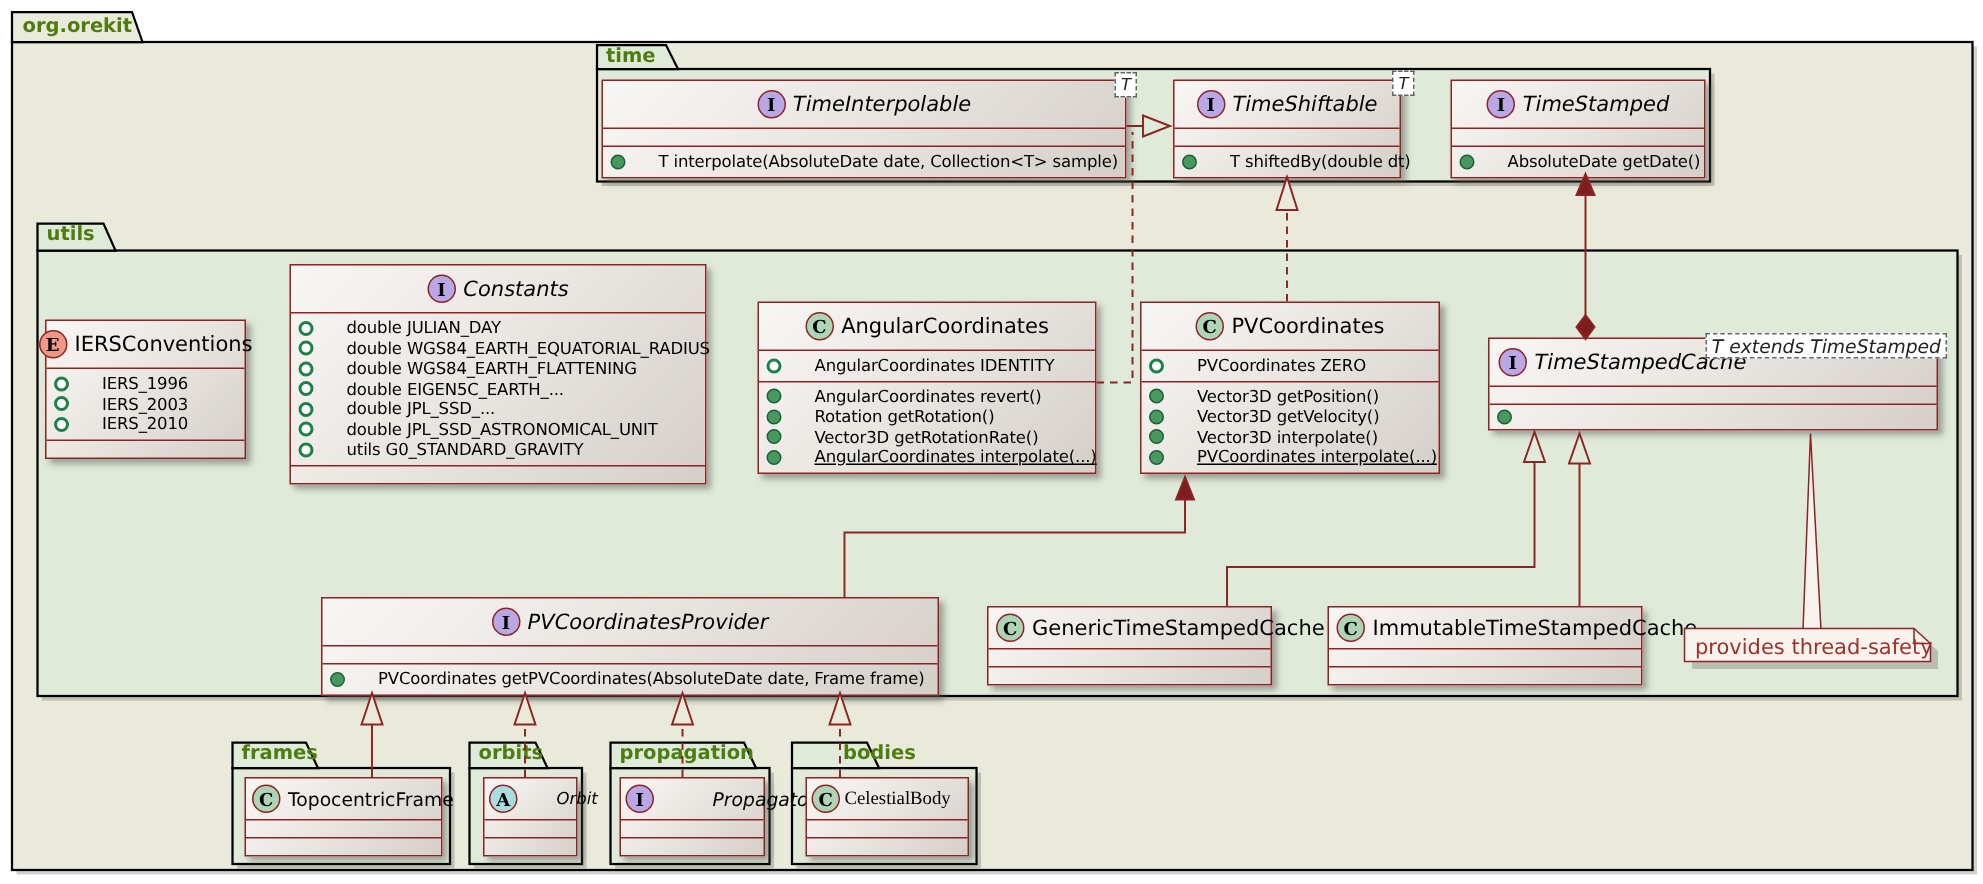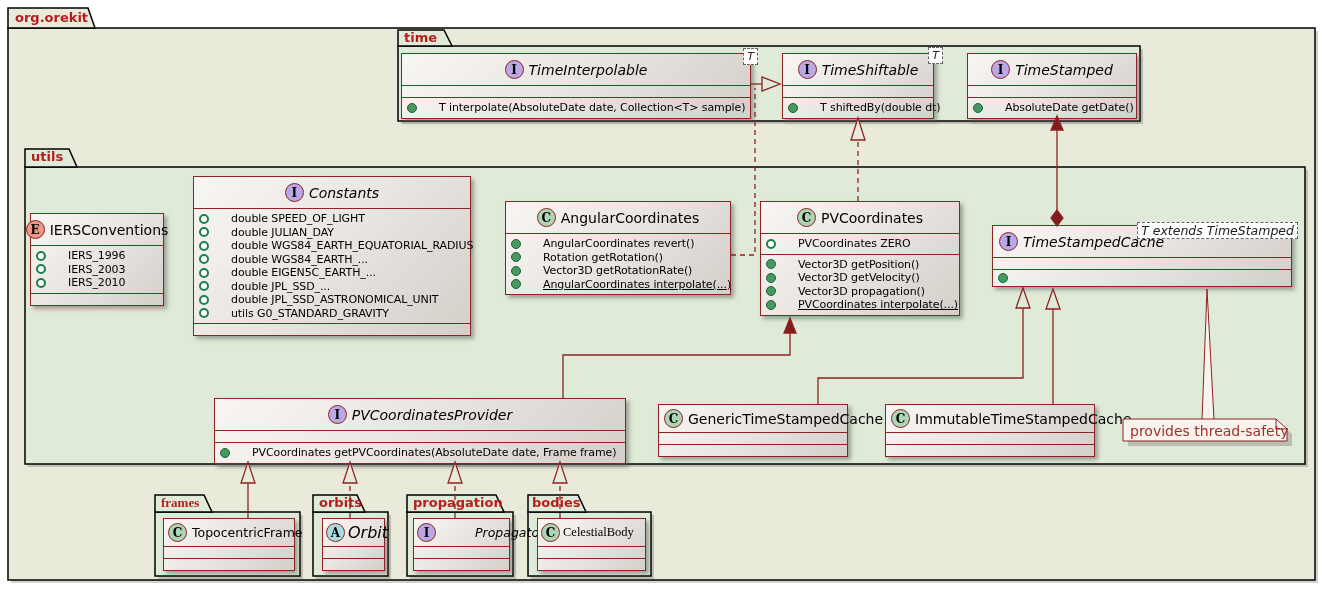--- a/index.html
+++ b/index.html
@@ -1,20 +1,20 @@
 <!DOCTYPE html>
 <html><head>
 <meta charset="utf-8">
 <style>
   html,body{margin:0;padding:0;background:#fff;font-family:"DejaVu Sans","Liberation Sans",sans-serif;}
   #stage{position:relative;width:1322px;height:589px;background:#ffffff;overflow:hidden;}
   svg.layer{position:absolute;left:0;top:0;pointer-events:none;}
   #bg{z-index:0;}
   #fg{z-index:6;}
-  .pkg-label{position:absolute;z-index:2;font-weight:bold;font-size:13px;color:#b91c1c;white-space:nowrap;}
+  .pkg-label{position:absolute;z-index:2;font-weight:bold;font-size:13px;color:#4d7c0f;white-space:nowrap;}
   .uml-box{position:absolute;z-index:3;background:linear-gradient(135deg,#f8f6f4 0%,#eae6e2 45%,#d4cfc9 100%);
     border:1.5px solid #8e2323;box-shadow:3px 3px 4px rgba(90,90,90,.5);}
   .uml-title{position:relative;display:flex;align-items:center;justify-content:center;gap:5px;padding:6px 6px;white-space:nowrap;}
   .uml-title.left{justify-content:flex-start;}
   .circ{width:17px;height:17px;min-width:17px;border-radius:50%;border:1px solid #8e2323;display:flex;align-items:center;justify-content:center;
     font-family:"DejaVu Serif","Liberation Serif",serif;font-weight:bold;font-size:12px;color:#000;}
   .circ.I{background:#b9a7e6;}
   .circ.C{background:#add5b5;}
   .circ.E{background:#ed9784;}
   .circ.A{background:#a9dcdf;}
@@ -68,24 +68,24 @@
     <g>
       <rect x="531" y="515" width="123" height="64" fill="#8d8d85" opacity="0.45"></rect>
       <rect x="528" y="512" width="123" height="64" fill="#dfead8" stroke="#000" stroke-width="1.5"></rect>
       <polygon points="528,495 578,495 586,512 528,512" fill="#dfead8" stroke="#000" stroke-width="1.5"></polygon>
     </g>
   </svg>
 
   <span class="pkg-label" style="left:15px;top:10px;">org.orekit</span>
   <span class="pkg-label" style="left:404px;top:30px;">time</span>
   <span class="pkg-label" style="left:31px;top:149px;">utils</span>
-  <span class="pkg-label" style="left:161px;top:495px;font-family:Liberation Serif, serif;">frames</span>
+  <span class="pkg-label" style="left:161px;top:495px;">frames</span>
   <span class="pkg-label" style="left:319px;top:495px;">orbits</span>
   <span class="pkg-label" style="left:413px;top:495px;">propagation</span>
-  <span class="pkg-label" style="left:532px;top:495px;">bodies</span>
+  <span class="pkg-label" style="left:562px;top:495px;">bodies</span>
 
   <div class="uml-box" style="left:401px;top:53px;width:348px;">
     <div class="uml-title">
       <span class="circ I">I</span>
       <span class="cname it">TimeInterpolable</span>
       <span class="generic-badge" style="right:-8px;top:-6px;">T</span>
     </div>
     <div class="compartment"></div>
     <div class="compartment">
         <div class="member">
@@ -147,33 +147,29 @@
   </div>
 
   <div class="uml-box" style="left:193px;top:176px;width:276px;">
     <div class="uml-title">
       <span class="circ I">I</span>
       <span class="cname it">Constants</span>
     </div>
     <div class="compartment">
         <div class="member">
           <span class="dot field"></span>
-          <span class="">double SPEED_OF_LIGHT</span>
-        </div>
-        <div class="member">
-          <span class="dot field"></span>
           <span class="">double JULIAN_DAY</span>
         </div>
         <div class="member">
           <span class="dot field"></span>
           <span class="">double WGS84_EARTH_EQUATORIAL_RADIUS</span>
         </div>
         <div class="member">
           <span class="dot field"></span>
-          <span class="">double WGS84_EARTH_...</span>
+          <span class="">double WGS84_EARTH_FLATTENING</span>
         </div>
         <div class="member">
           <span class="dot field"></span>
           <span class="">double EIGEN5C_EARTH_...</span>
         </div>
         <div class="member">
           <span class="dot field"></span>
           <span class="">double JPL_SSD_...</span>
         </div>
         <div class="member">
@@ -188,20 +184,26 @@
     <div class="compartment"></div>
   </div>
 
   <div class="uml-box" style="left:505px;top:201px;width:224px;">
     <div class="uml-title">
       <span class="circ C">C</span>
       <span class="cname">AngularCoordinates</span>
     </div>
     <div class="compartment">
         <div class="member">
+          <span class="dot field"></span>
+          <span class="">AngularCoordinates IDENTITY</span>
+        </div>
+      </div>
+    <div class="compartment">
+        <div class="member">
           <span class="dot method"></span>
           <span class="">AngularCoordinates revert()</span>
         </div>
         <div class="member">
           <span class="dot method"></span>
           <span class="">Rotation getRotation()</span>
         </div>
         <div class="member">
           <span class="dot method"></span>
           <span class="">Vector3D getRotationRate()</span>
@@ -228,21 +230,21 @@
         <div class="member">
           <span class="dot method"></span>
           <span class="">Vector3D getPosition()</span>
         </div>
         <div class="member">
           <span class="dot method"></span>
           <span class="">Vector3D getVelocity()</span>
         </div>
         <div class="member">
           <span class="dot method"></span>
-          <span class="">Vector3D propagation()</span>
+          <span class="">Vector3D interpolate()</span>
         </div>
         <div class="member">
           <span class="dot method"></span>
           <span class="static">PVCoordinates interpolate(...)</span>
         </div>
       </div>
   </div>
 
   <div class="uml-box" style="left:992px;top:225px;width:298px;">
     <div class="uml-title left">
@@ -295,21 +297,21 @@
       <span class="circ C">C</span>
       <span class="cname" style="font-size:12.5px;">TopocentricFrame</span>
     </div>
     <div class="compartment"></div>
     <div class="compartment"></div>
   </div>
 
   <div class="uml-box" style="left:322px;top:518px;width:61px;">
     <div class="uml-title left" style="padding:4px 3px;gap:3px;">
       <span class="circ A">A</span>
-      <span class="cname it" style="font-size:16px;">Orbit</span>
+      <span class="cname it" style="font-size:11px;margin-left:23px;">Orbit</span>
     </div>
     <div class="compartment"></div>
     <div class="compartment"></div>
   </div>
 
   <div class="uml-box" style="left:413px;top:518px;width:95px;">
     <div class="uml-title left" style="padding:4px 3px;gap:3px;">
       <span class="circ I">I</span>
       <span class="cname it" style="font-size:12.5px;margin-left:36px;">Propagator</span>
     </div>

